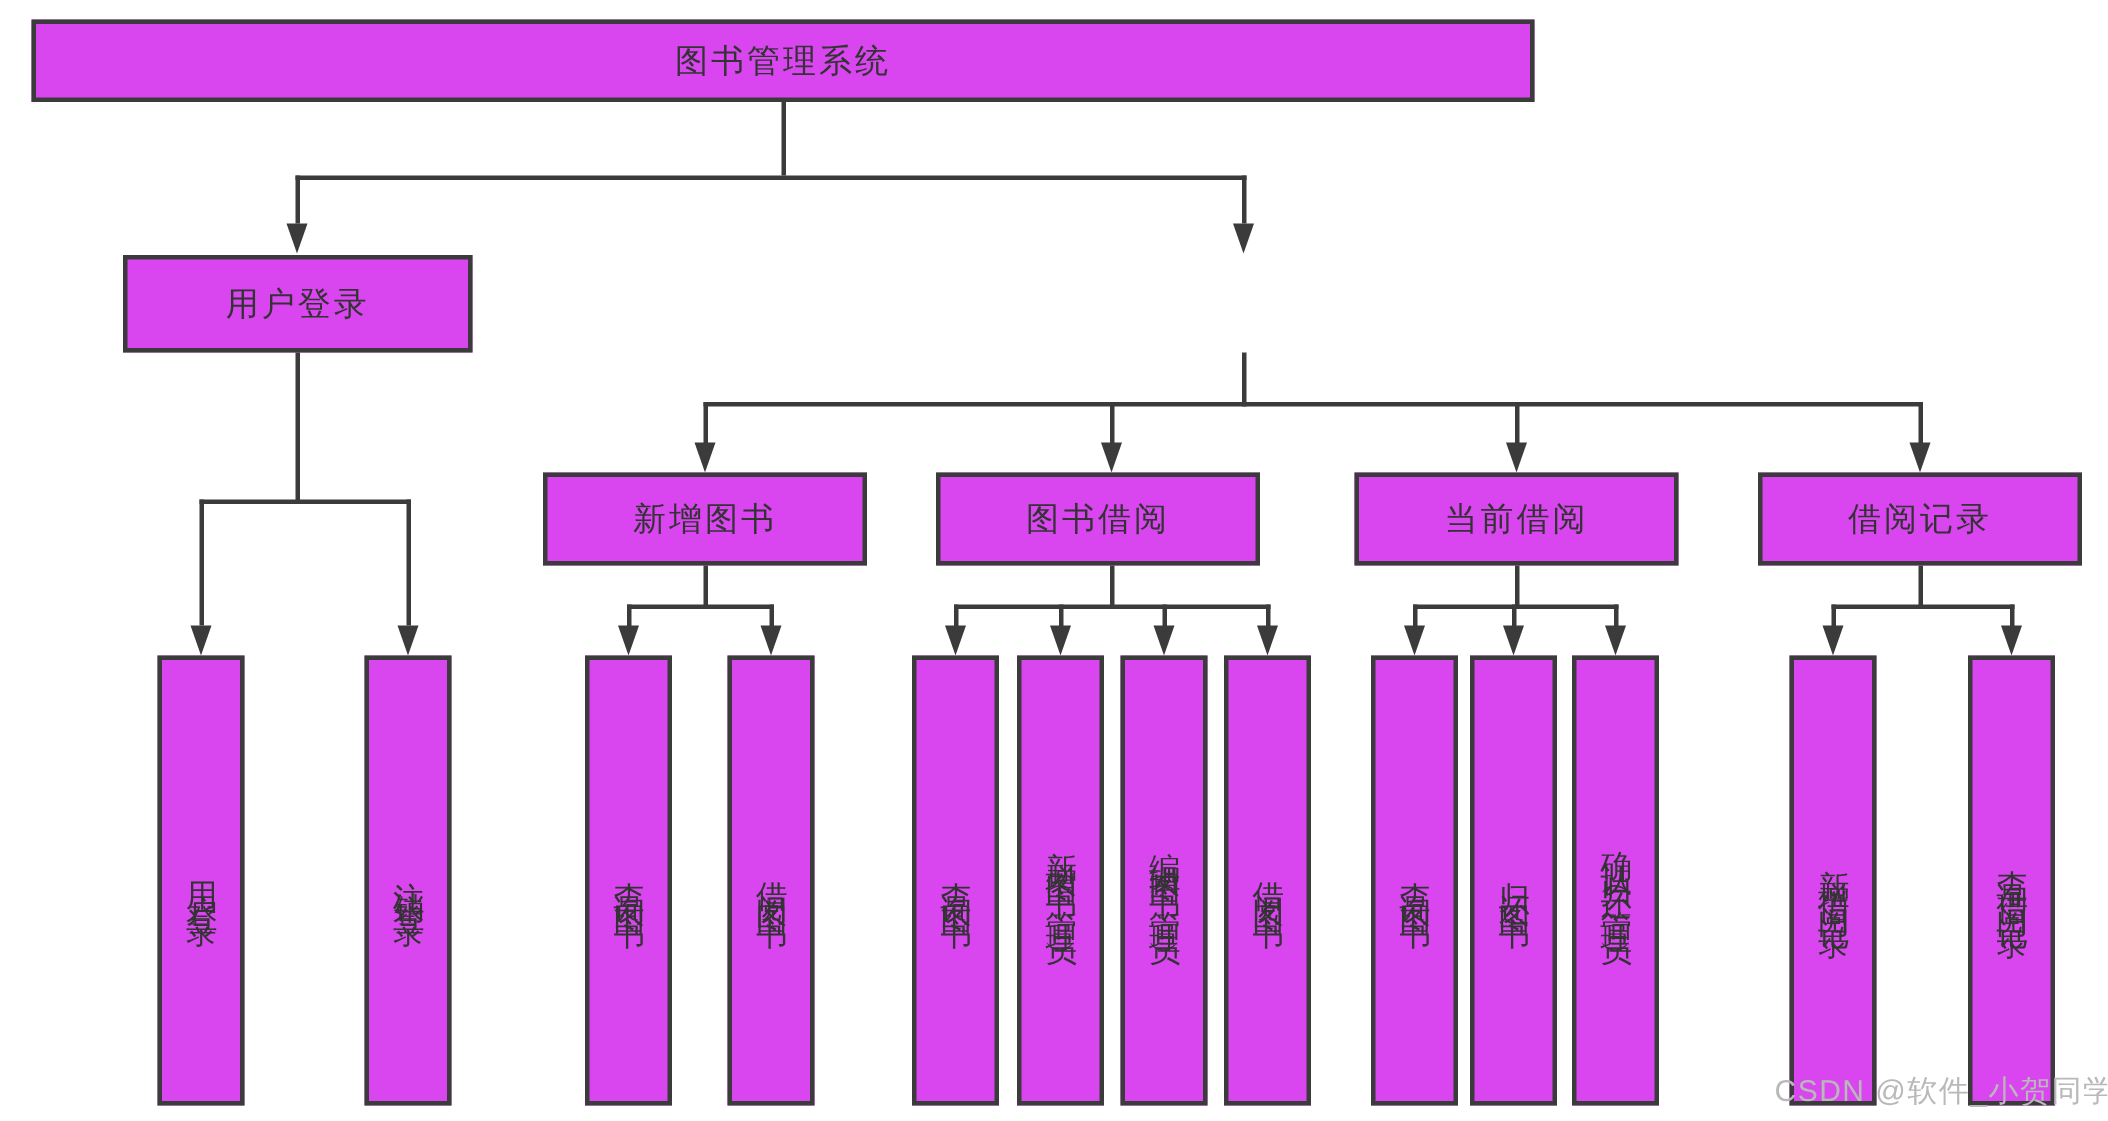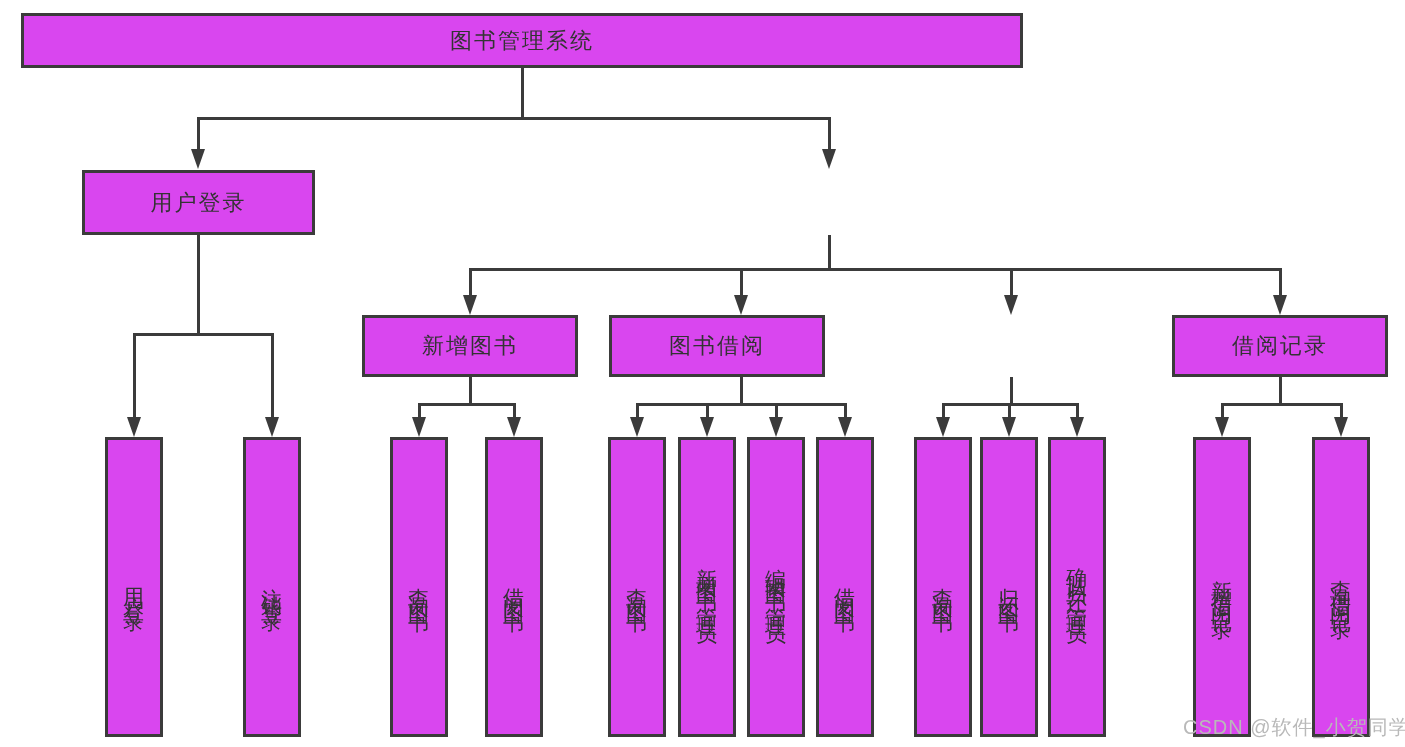--- a/index.html
+++ b/index.html
@@ -65,22 +65,25 @@
   <div class="vline" style="left:740px;top:268px;height:29px"></div>
   <div class="arrow" style="left:734px;top:295px"></div>
   <div class="vline" style="left:1010px;top:268px;height:29px"></div>
   <div class="arrow" style="left:1004px;top:295px"></div>
   <div class="vline" style="left:1279px;top:268px;height:29px"></div>
   <div class="arrow" style="left:1273px;top:295px"></div>
 
   <div class="box hnode" style="left:362px;top:315px;width:216px;height:62px">
     <span>新增图书</span>
   </div>
-  <div class="box hnode" style="left:609px;top:315px;width:216px;height:62px">
+  <div class="box hnode" style="left:624px;top:315px;width:216px;height:62px">
     <span>图书借阅</span>
+  </div>
+  <div class="box hnode" style="left:903px;top:315px;width:216px;height:62px">
+    <span>当前借阅</span>
   </div>
   <div class="box hnode" style="left:1172px;top:315px;width:216px;height:62px">
     <span>借阅记录</span>
   </div>
 
   <div class="vline" style="left:469px;top:377px;height:29px"></div>
   <div class="hline" style="left:418px;top:403px;width:98px"></div>
   <div class="vline" style="left:418px;top:403px;height:16px"></div>
   <div class="arrow" style="left:412px;top:417px"></div>
   <div class="vline" style="left:513px;top:403px;height:16px"></div>

